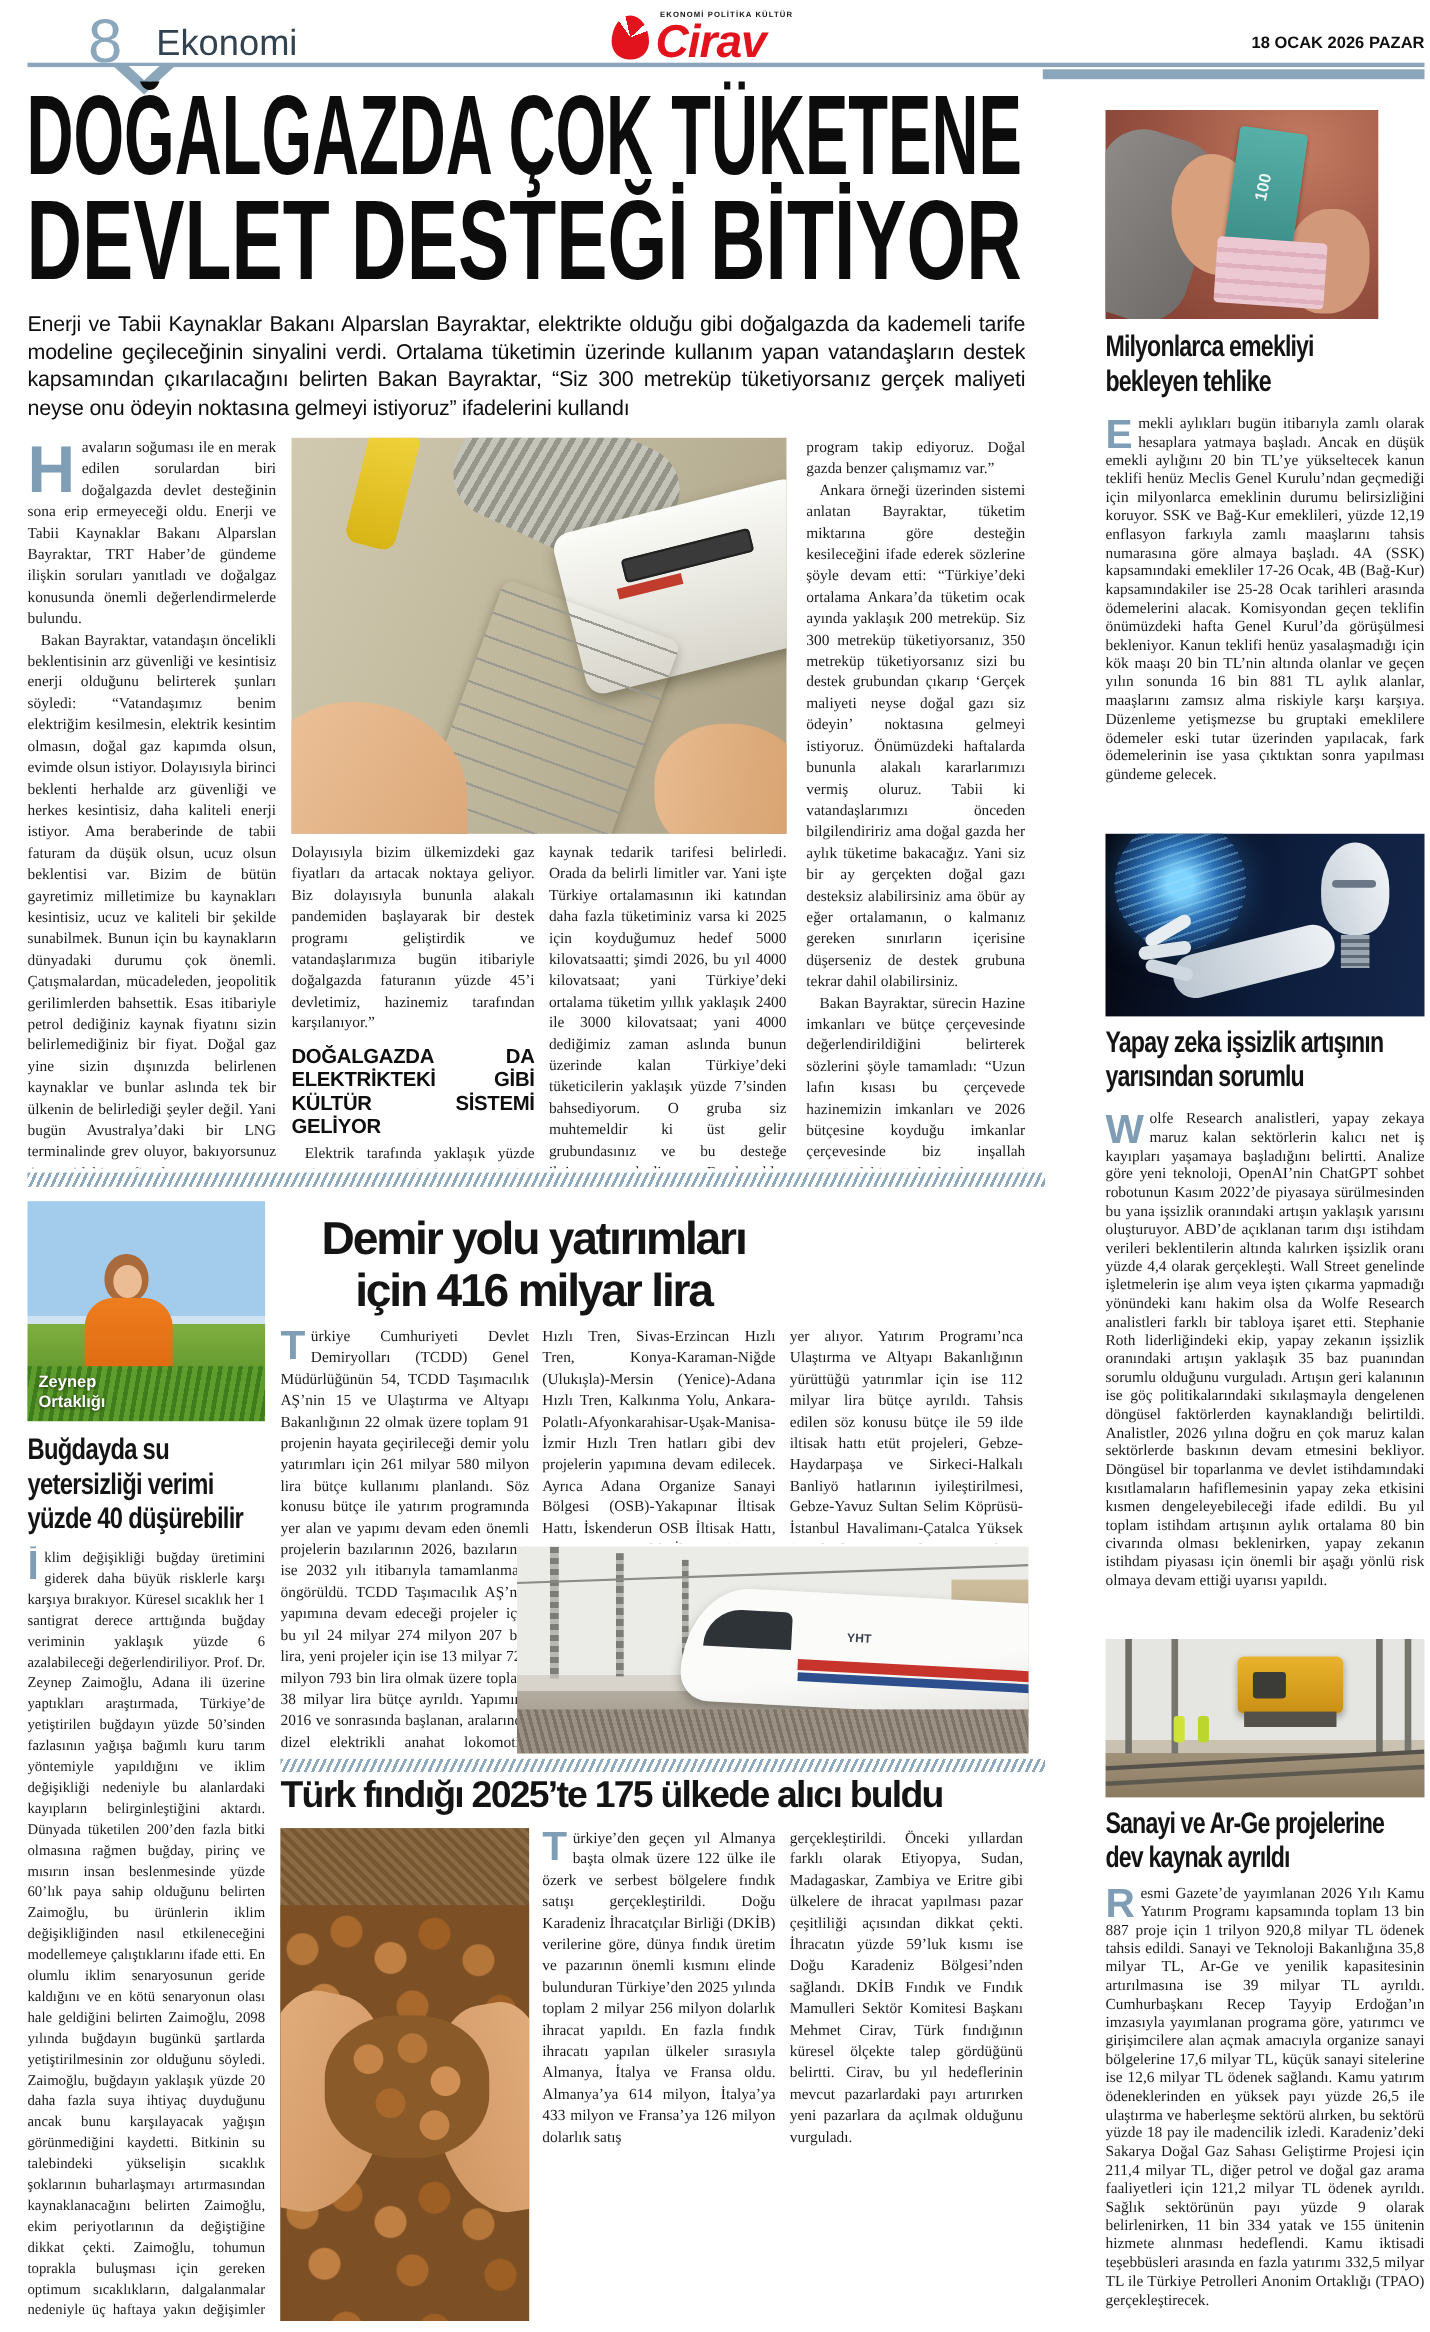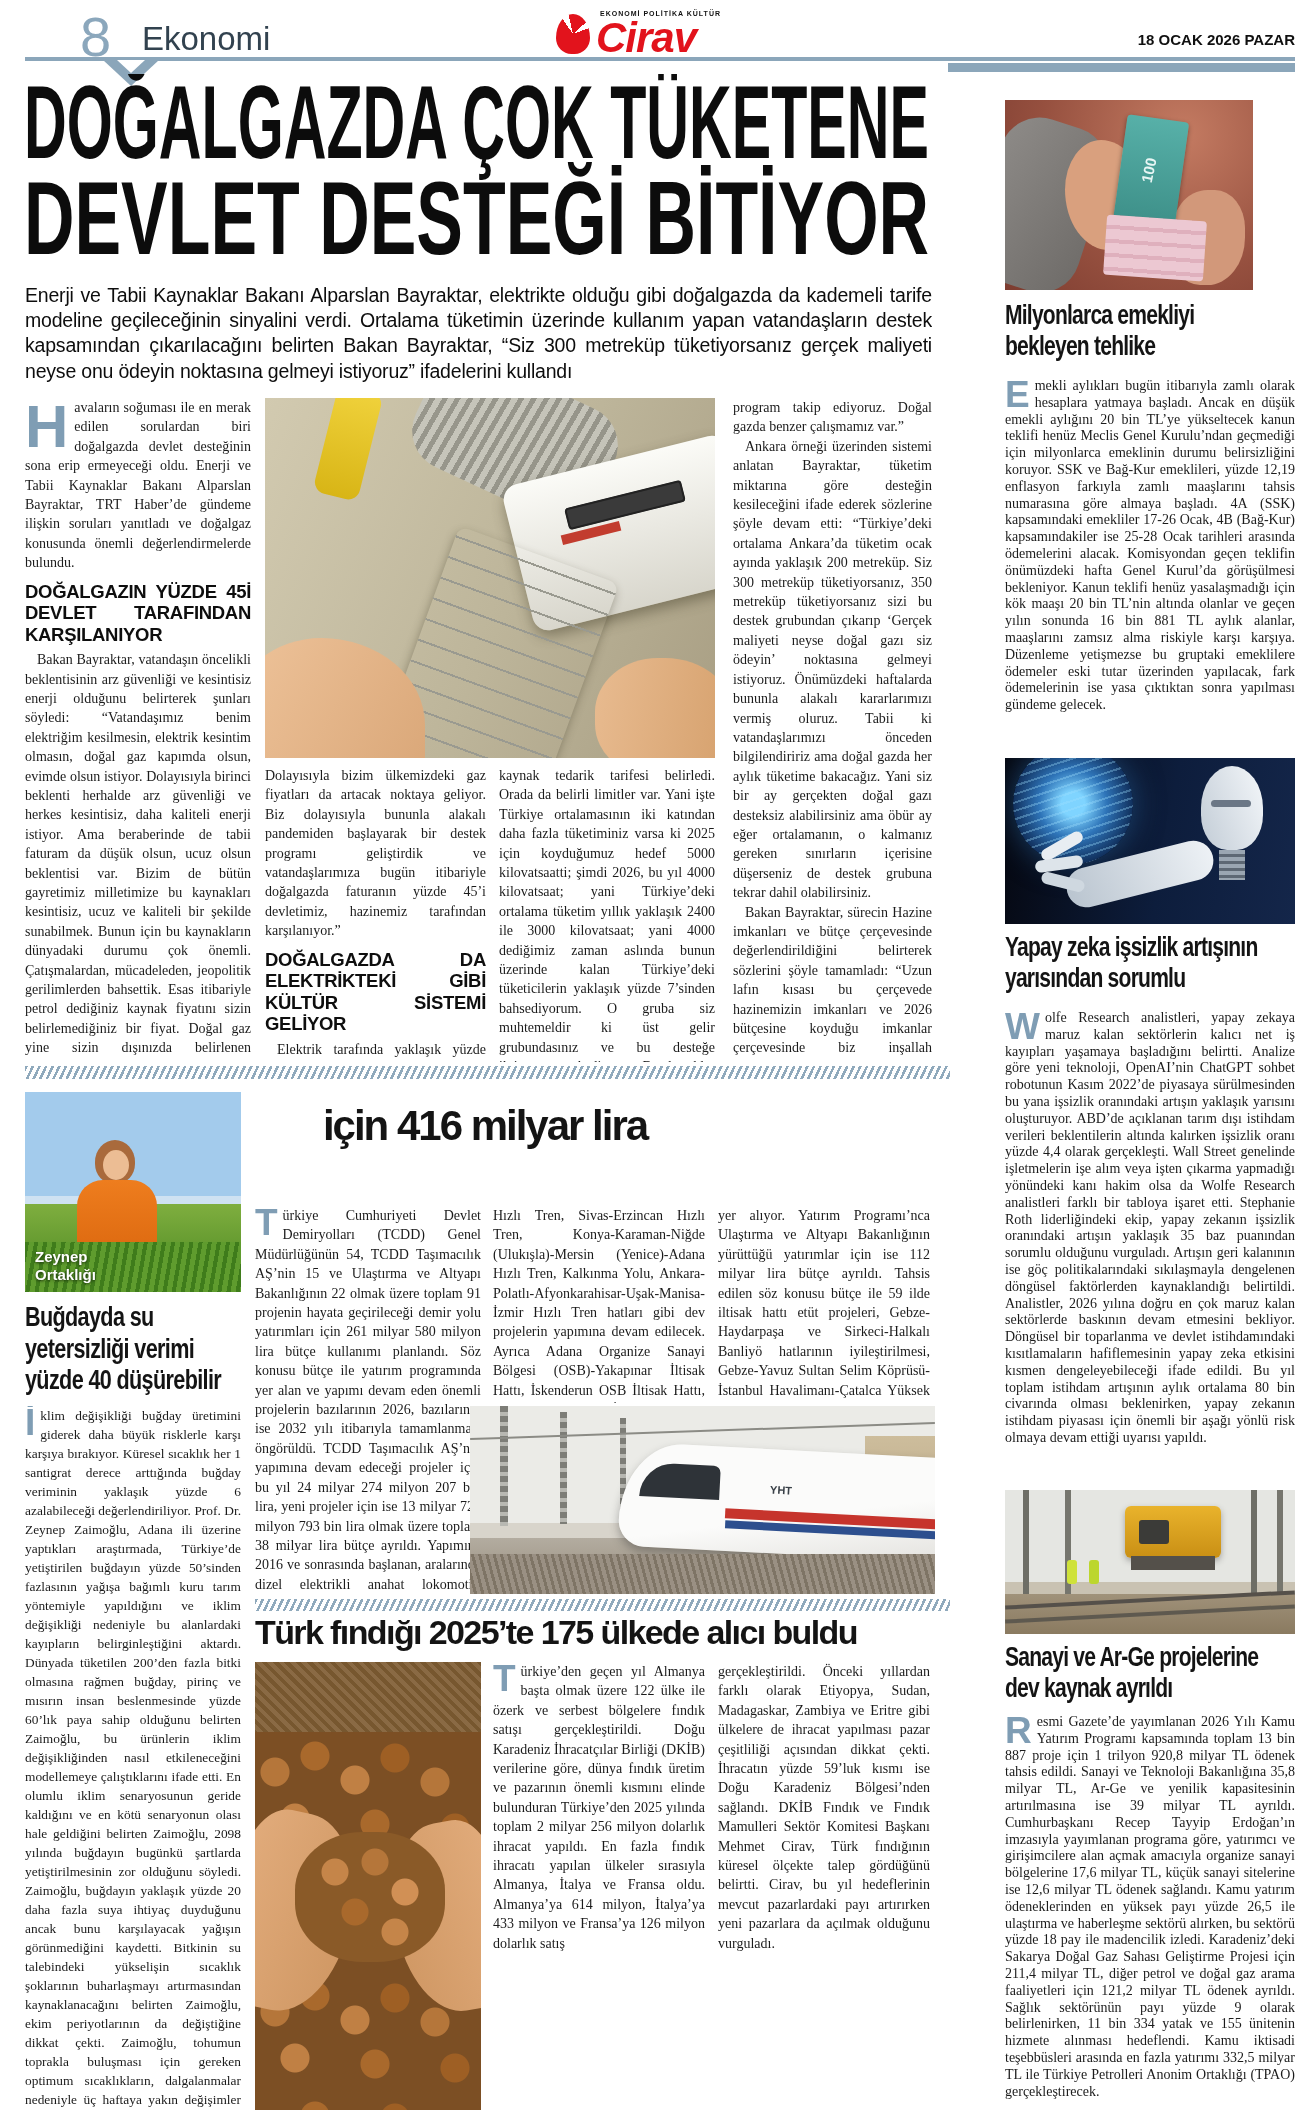--- a/index.html
+++ b/index.html
@@ -67,21 +67,20 @@
          background:linear-gradient(100deg,#f4f2ea,#dcd9cd);box-shadow:0 4px 10px rgba(60,55,35,.4);
          background-image:repeating-linear-gradient(#00000000 0 10px,#9a9a90 10px 12px,#00000000 12px 22px)"></div>
     <div class="shape" style="left:-30px;top:240px;width:190px;height:160px;border-radius:50% 60% 20% 40%;
          background:linear-gradient(120deg,#eec39a,#d9a677)"></div>
     <div class="shape" style="left:330px;top:260px;width:140px;height:120px;border-radius:45% 50% 30% 45%;
          background:linear-gradient(100deg,#e8bb90,#d5a06c)"></div>
   </div>
 
   <div class="abs body-text" style="left:25px;top:398px;width:226px;height:664px">
     <p><span class="dc dc-lg">H</span><span>avaların soğuması ile en merak edilen sorulardan biri doğalgazda devlet desteğinin sona erip ermeyeceği oldu. Enerji ve Tabii Kaynaklar Bakanı Alparslan Bayraktar, TRT Haber’de gündeme ilişkin soruları yanıtladı ve doğalgaz konusunda önemli değerlendirmelerde bulundu.</span></p>
-    <h3 class="subhead">DOĞALGAZIN YÜZDE 45İ DEVLET TARAFINDAN KARŞILANIYOR</h3>
     <p style="text-indent:12px">Bakan Bayraktar, vatandaşın öncelikli beklentisinin arz güvenliği ve kesintisiz enerji olduğunu belirterek şunları söyledi: “Vatandaşımız benim elektriğim kesilmesin, elektrik kesintim olmasın, doğal gaz kapımda olsun, evimde olsun istiyor. Dolayısıyla birinci beklenti herhalde arz güvenliği ve herkes kesintisiz, daha kaliteli enerji istiyor. Ama beraberinde de tabii faturam da düşük olsun, ucuz olsun beklentisi var. Bizim de bütün gayretimiz milletimize bu kaynakları kesintisiz, ucuz ve kaliteli bir şekilde sunabilmek. Bunun için bu kaynakların dünyadaki durumu çok önemli. Çatışmalardan, mücadeleden, jeopolitik gerilimlerden bahsettik. Esas itibariyle petrol dediğiniz kaynak fiyatını sizin belirlemediğiniz bir fiyat. Doğal gaz yine sizin dışınızda belirlenen kaynaklar ve bunlar aslında tek bir ülkenin de belirlediği şeyler değil. Yani bugün Avustralya’daki bir LNG terminalinde grev oluyor, bakıyorsunuz Avrupa’daki gaz fiyatları artıyor.</p>
   </div>
 
   <div class="abs body-text" style="left:265px;top:766px;width:221px;height:296px">
     <p>Dolayısıyla bizim ülkemizdeki gaz fiyatları da artacak noktaya geliyor. Biz dolayısıyla bununla alakalı pandemiden başlayarak bir destek programı geliştirdik ve vatandaşlarımıza bugün itibariyle doğalgazda faturanın yüzde 45’i devletimiz, hazinemiz tarafından karşılanıyor.”</p>
     <h3 class="subhead">DOĞALGAZDA DA ELEKTRİKTEKİ GİBİ KÜLTÜR SİSTEMİ GELİYOR</h3>
     <p style="text-indent:12px">Elektrik tarafında yaklaşık yüzde 50’lerin yine devlet tarafından karşılandığını hatırlatan Bayraktar, yeni döneme ilişkin şu bilgileri verdi: “Son 1-1,5 yıldır malumunuz elektrikte son</p>
   </div>
 
   <div class="abs body-text" style="left:499px;top:766px;width:216px;height:296px">
@@ -112,20 +111,21 @@
     <div>Buğdayda su</div>
     <div>yetersizliği verimi</div>
     <div>yüzde 40 düşürebilir</div>
   </div>
 
   <div class="abs wheat-text" style="left:25px;top:1406px;width:216px;height:704px">
     <p><span class="dc dc-sm">İ</span><span>klim değişikliği buğday üretimini giderek daha büyük risklerle karşı karşıya bırakıyor. Küresel sıcaklık her 1 santigrat derece arttığında buğday veriminin yaklaşık yüzde 6 azalabileceği değerlendiriliyor. Prof. Dr. Zeynep Zaimoğlu, Adana ili üzerine yaptıkları araştırmada, Türkiye’de yetiştirilen buğdayın yüzde 50’sinden fazlasının yağışa bağımlı kuru tarım yöntemiyle yapıldığını ve iklim değişikliği nedeniyle bu alanlardaki kayıpların belirginleştiğini aktardı. Dünyada tüketilen 200’den fazla bitki olmasına rağmen buğday, pirinç ve mısırın insan beslenmesinde yüzde 60’lık paya sahip olduğunu belirten Zaimoğlu, bu ürünlerin iklim değişikliğinden nasıl etkileneceğini modellemeye çalıştıklarını ifade etti. En olumlu iklim senaryosunun geride kaldığını ve en kötü senaryonun olası hale geldiğini belirten Zaimoğlu, 2098 yılında buğdayın bugünkü şartlarda yetiştirilmesinin zor olduğunu söyledi. Zaimoğlu, buğdayın yaklaşık yüzde 20 daha fazla suya ihtiyaç duyduğunu ancak bunu karşılayacak yağışın görünmediğini kaydetti. Bitkinin su talebindeki yükselişin sıcaklık şoklarının buharlaşmayı artırmasından kaynaklanacağını belirten Zaimoğlu, ekim periyotlarının da değiştiğine dikkat çekti. Zaimoğlu, tohumun toprakla buluşması için gereken optimum sıcaklıkların, dalgalanmalar nedeniyle üç haftaya yakın değişimler gösterdiğini bildirdi. İklim değişikliğiyle mücadele için yeni ekim sistemleri ve dijital tarım uygulamalarının önemine değinen Zaimoğlu, sulamada kayıp ve kaçakların önlenmesi gerektiğini vurguladı. Toprağın su tutma kapasitesinin artırılması, iklimle uyumlu çeşitlerin kullanılması ve bölgedeki su miktarının dikkate alınarak planlama yapılmasının sektöre faydalı olacağını söyledi.</span></p>
   </div>
 
   <div class="abs headline-cond" style="left:255px;top:1102px;width:460px;text-align:center;transform:none;font-size:42px;line-height:47px;letter-spacing:-2px">
+    <div>Demir yolu yatırımları</div>
     <div>için 416 milyar lira</div>
   </div>
 
   <div class="abs body-text" style="left:255px;top:1206px;width:226px;height:391px">
     <p><span class="dc dc-sm">T</span><span>ürkiye Cumhuriyeti Devlet Demiryolları (TCDD) Genel Müdürlüğünün 54, TCDD Taşımacılık AŞ’nin 15 ve Ulaştırma ve Altyapı Bakanlığının 22 olmak üzere toplam 91 projenin hayata geçirileceği demir yolu yatırımları için 261 milyar 580 milyon lira bütçe kullanımı planlandı. Söz konusu bütçe ile yatırım programında yer alan ve yapımı devam eden önemli projelerin bazılarının 2026, bazılarının ise 2032 yılı itibarıyla tamamlanması öngörüldü. TCDD Taşımacılık AŞ’nin yapımına devam edeceği projeler için bu yıl 24 milyar 274 milyon 207 bin lira, yeni projeler için ise 13 milyar 725 milyon 793 bin lira olmak üzere toplam 38 milyar lira bütçe ayrıldı. Yapımına 2016 ve sonrasında başlanan, aralarında dizel elektrikli anahat lokomotifi temini, milli elektrikli tren seti temini gibi önemli projelerin yer aldığı yatırımların 2028 yılında bitirilmesi planlanıyor.</span></p>
 
   </div>
 
   <div class="abs body-text" style="left:493px;top:1206px;width:212px;height:197px">
     <p>Hızlı Tren, Sivas-Erzincan Hızlı Tren, Konya-Karaman-Niğde (Ulukışla)-Mersin (Yenice)-Adana Hızlı Tren, Kalkınma Yolu, Ankara-Polatlı-Afyonkarahisar-Uşak-Manisa-İzmir Hızlı Tren hatları gibi dev projelerin yapımına devam edilecek. Ayrıca Adana Organize Sanayi Bölgesi (OSB)-Yakapınar İltisak Hattı, İskenderun OSB İltisak Hattı, Uzay ve Havacılık İhtisas OSB ve Ankara Lojistik Üssü İltisak Hattı ile Çorum-Samsun Hızlı Tren Hattı da ödenek ayrılan projeler arasında</p>

